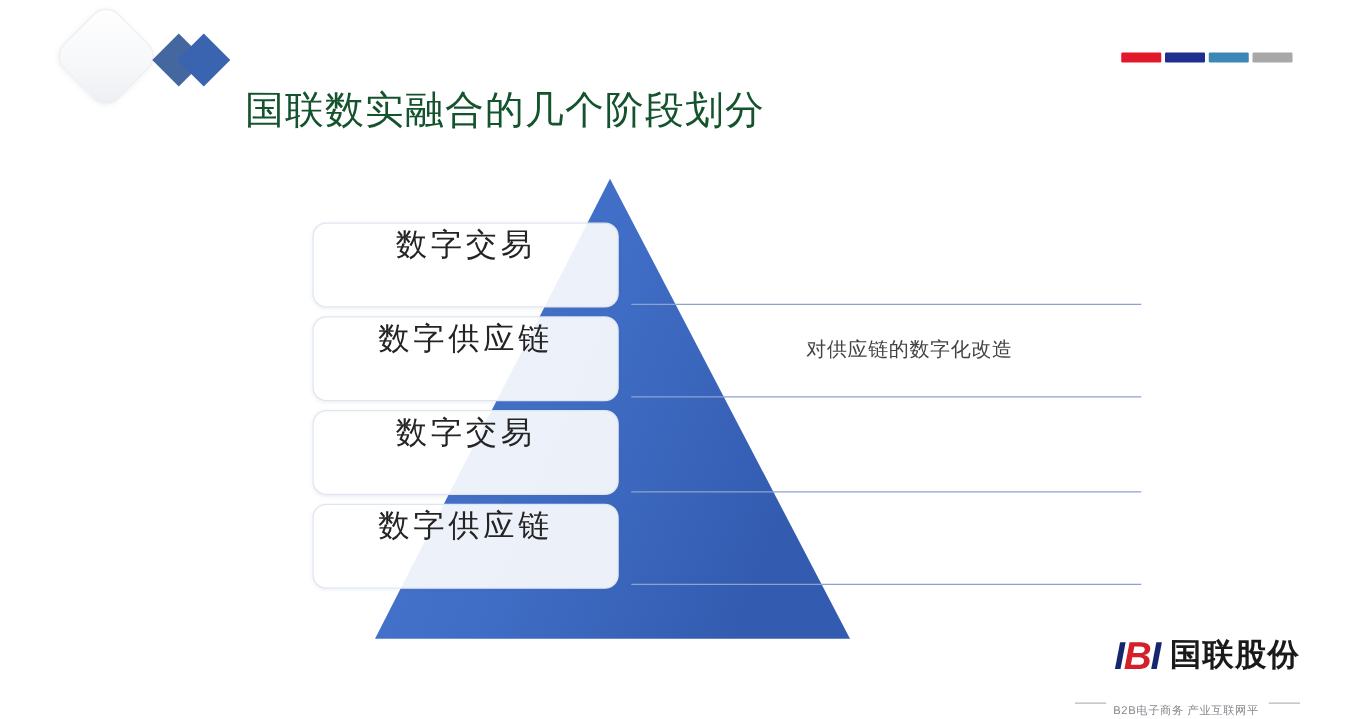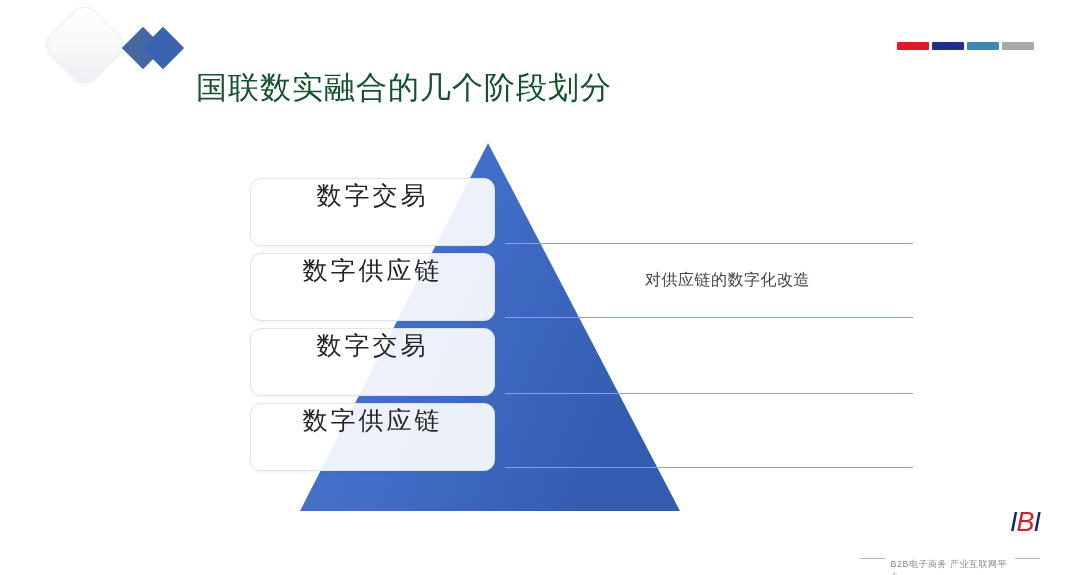--- a/index.html
+++ b/index.html
@@ -104,21 +104,21 @@
   
   #footer-logo {
     position:absolute; right:40px; bottom:10px;
     width:180px; height:56px;
   }
   #logo-row {
     display:flex; align-items:center; gap:8px;
     justify-content:flex-end;
   }
   #logo-mark {
-    font-size:27px; font-weight:normal; font-style:italic;
+    font-size:31px; font-weight:bold; font-style:italic;
     letter-spacing:-1px; line-height:1;
   }
   #logo-mark .i-blue { color:#16266e; }
   #logo-mark .b-red  { color:#d42028; }
   #logo-name {
     font-size:25px; font-weight:bold; color:#1a1a1a;
     letter-spacing:1px; line-height:1;
   }
   #logo-tagline {
     margin-top:22px;
@@ -184,20 +184,21 @@
         </div>
       </div>
       <div class="stage-rule" style="top: 467px;"></div>
     </div>
 
   <div id="footer-logo">
     <div id="logo-row">
       <span id="logo-mark">
         <span class="i-blue">I</span><span class="b-red">B</span><span class="i-blue">I</span>
       </span>
+      <span id="logo-name">国联股份</span>
     </div>
     <div id="logo-tagline">
       <span class="tag-dash"></span>
       <span>B2B电子商务  产业互联网平台</span>
       <span class="tag-dash"></span>
     </div>
   </div>
 
 </div>
 

